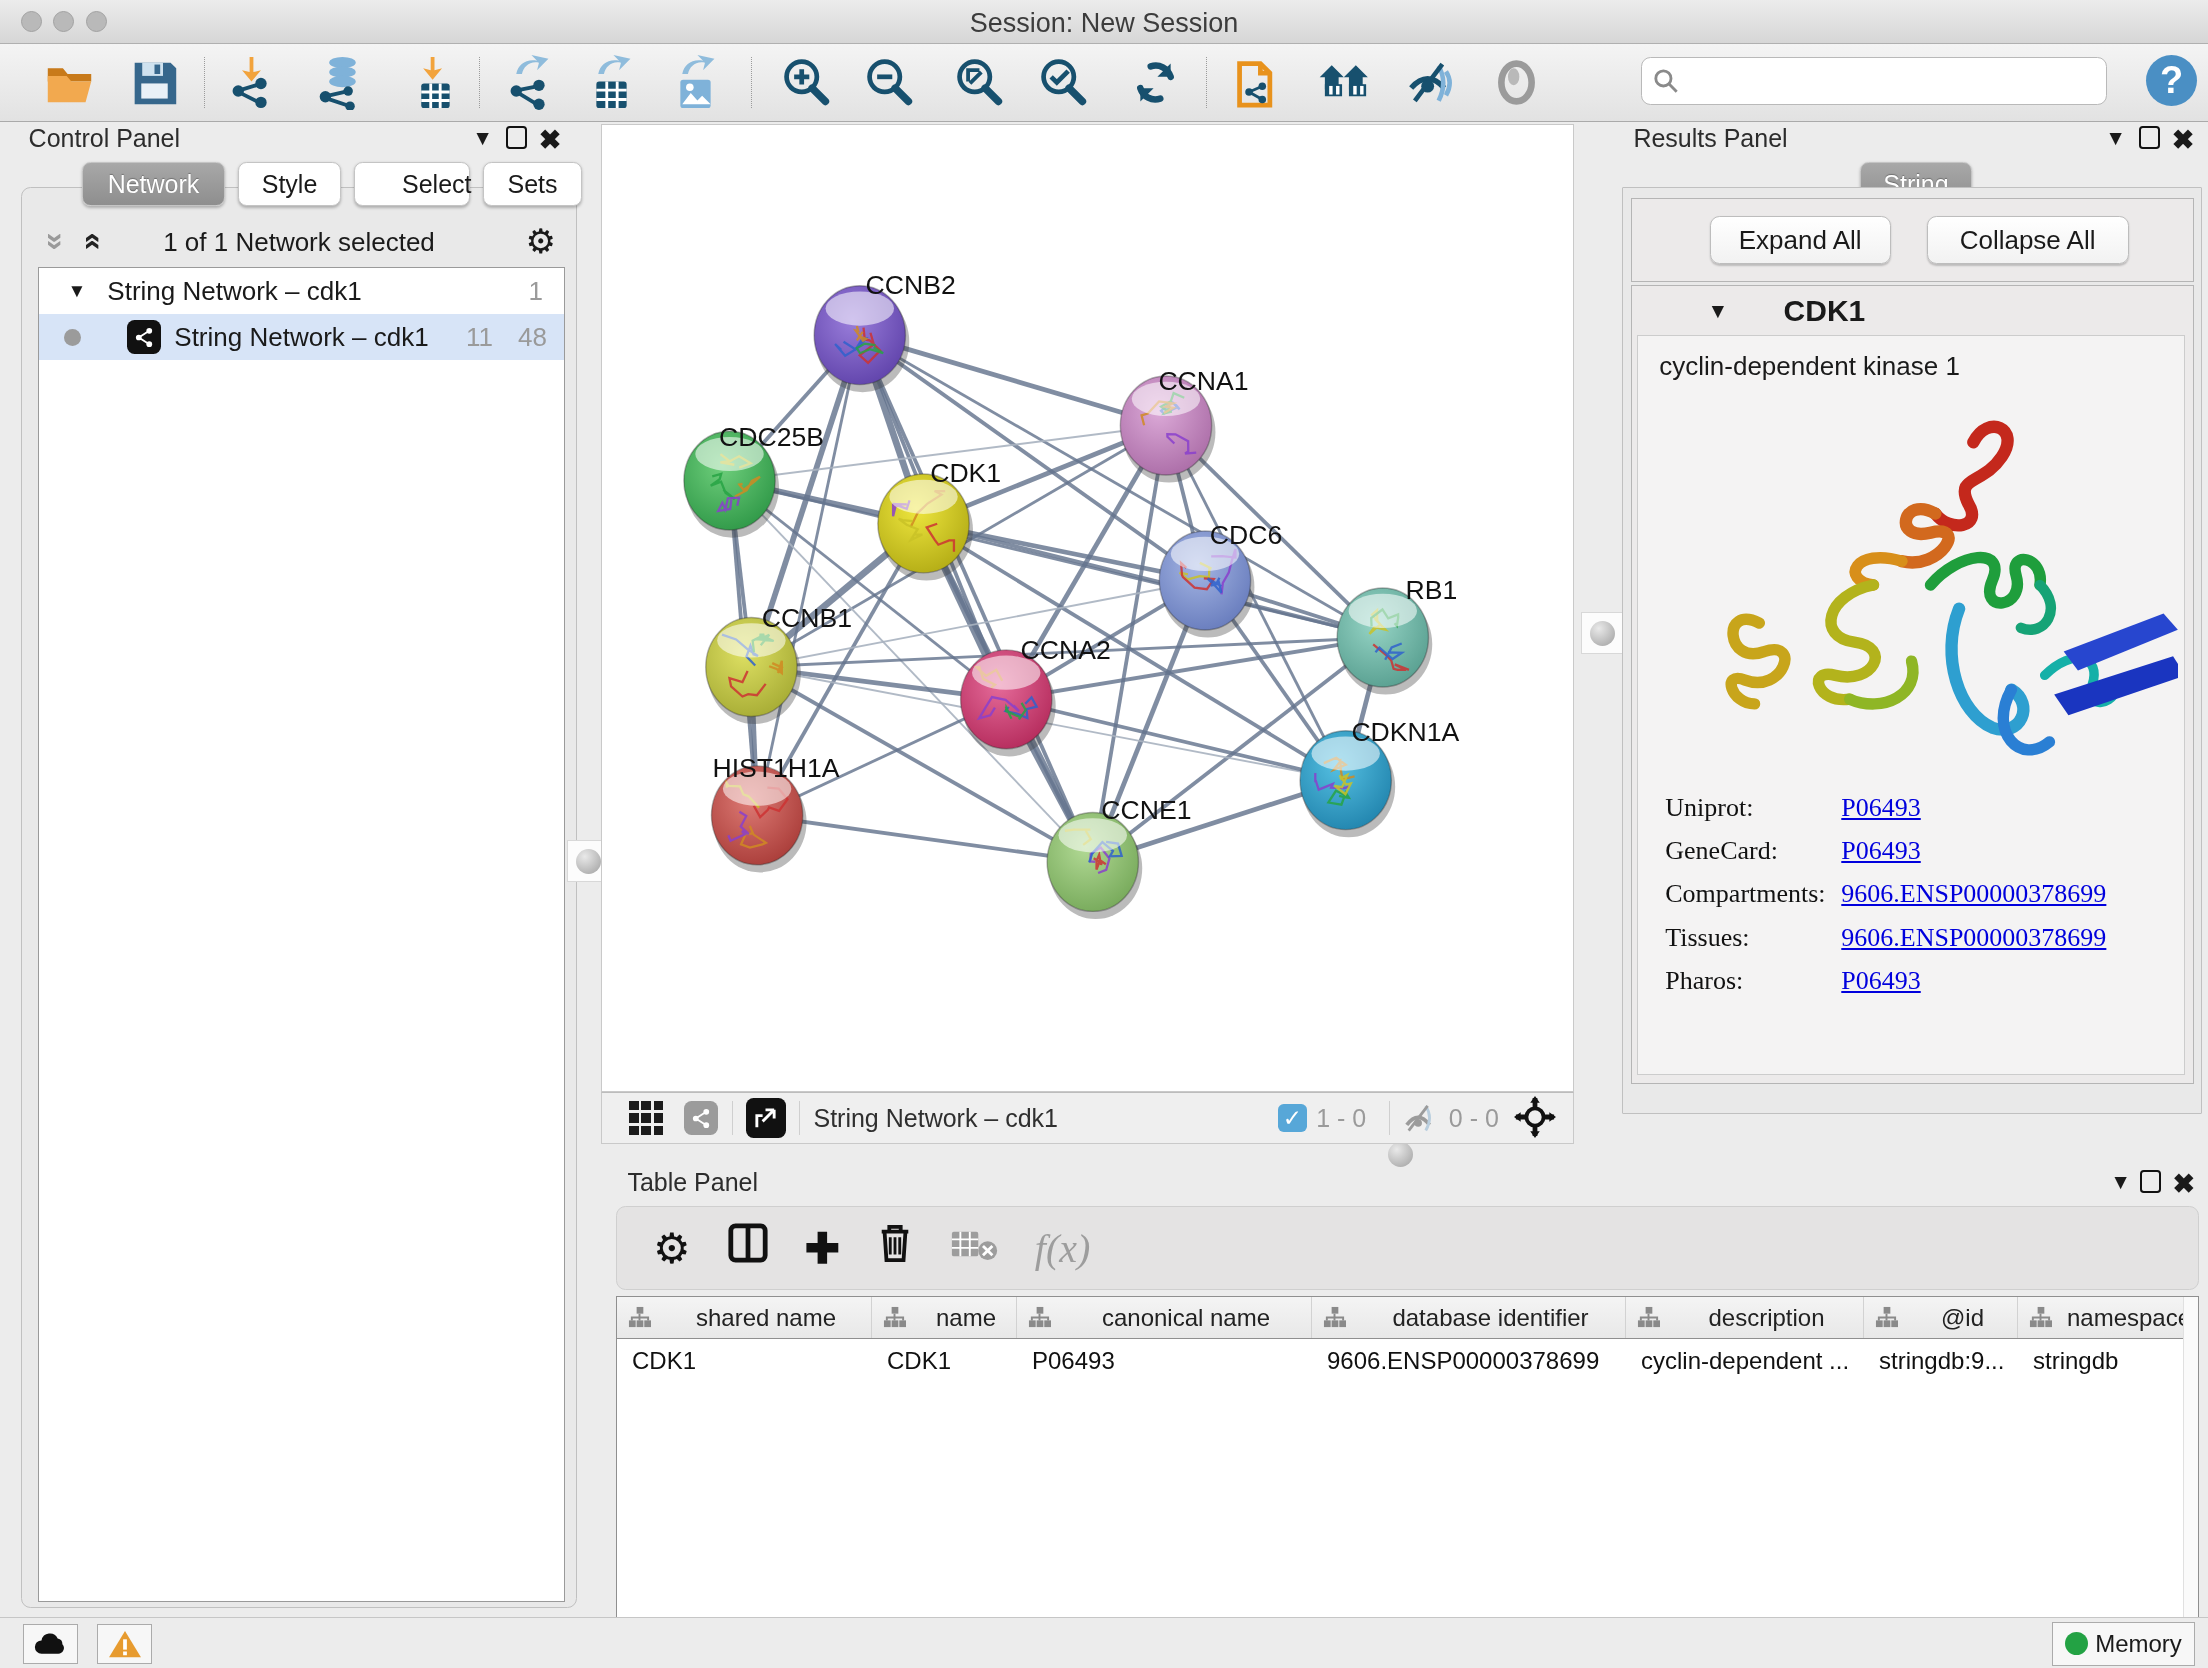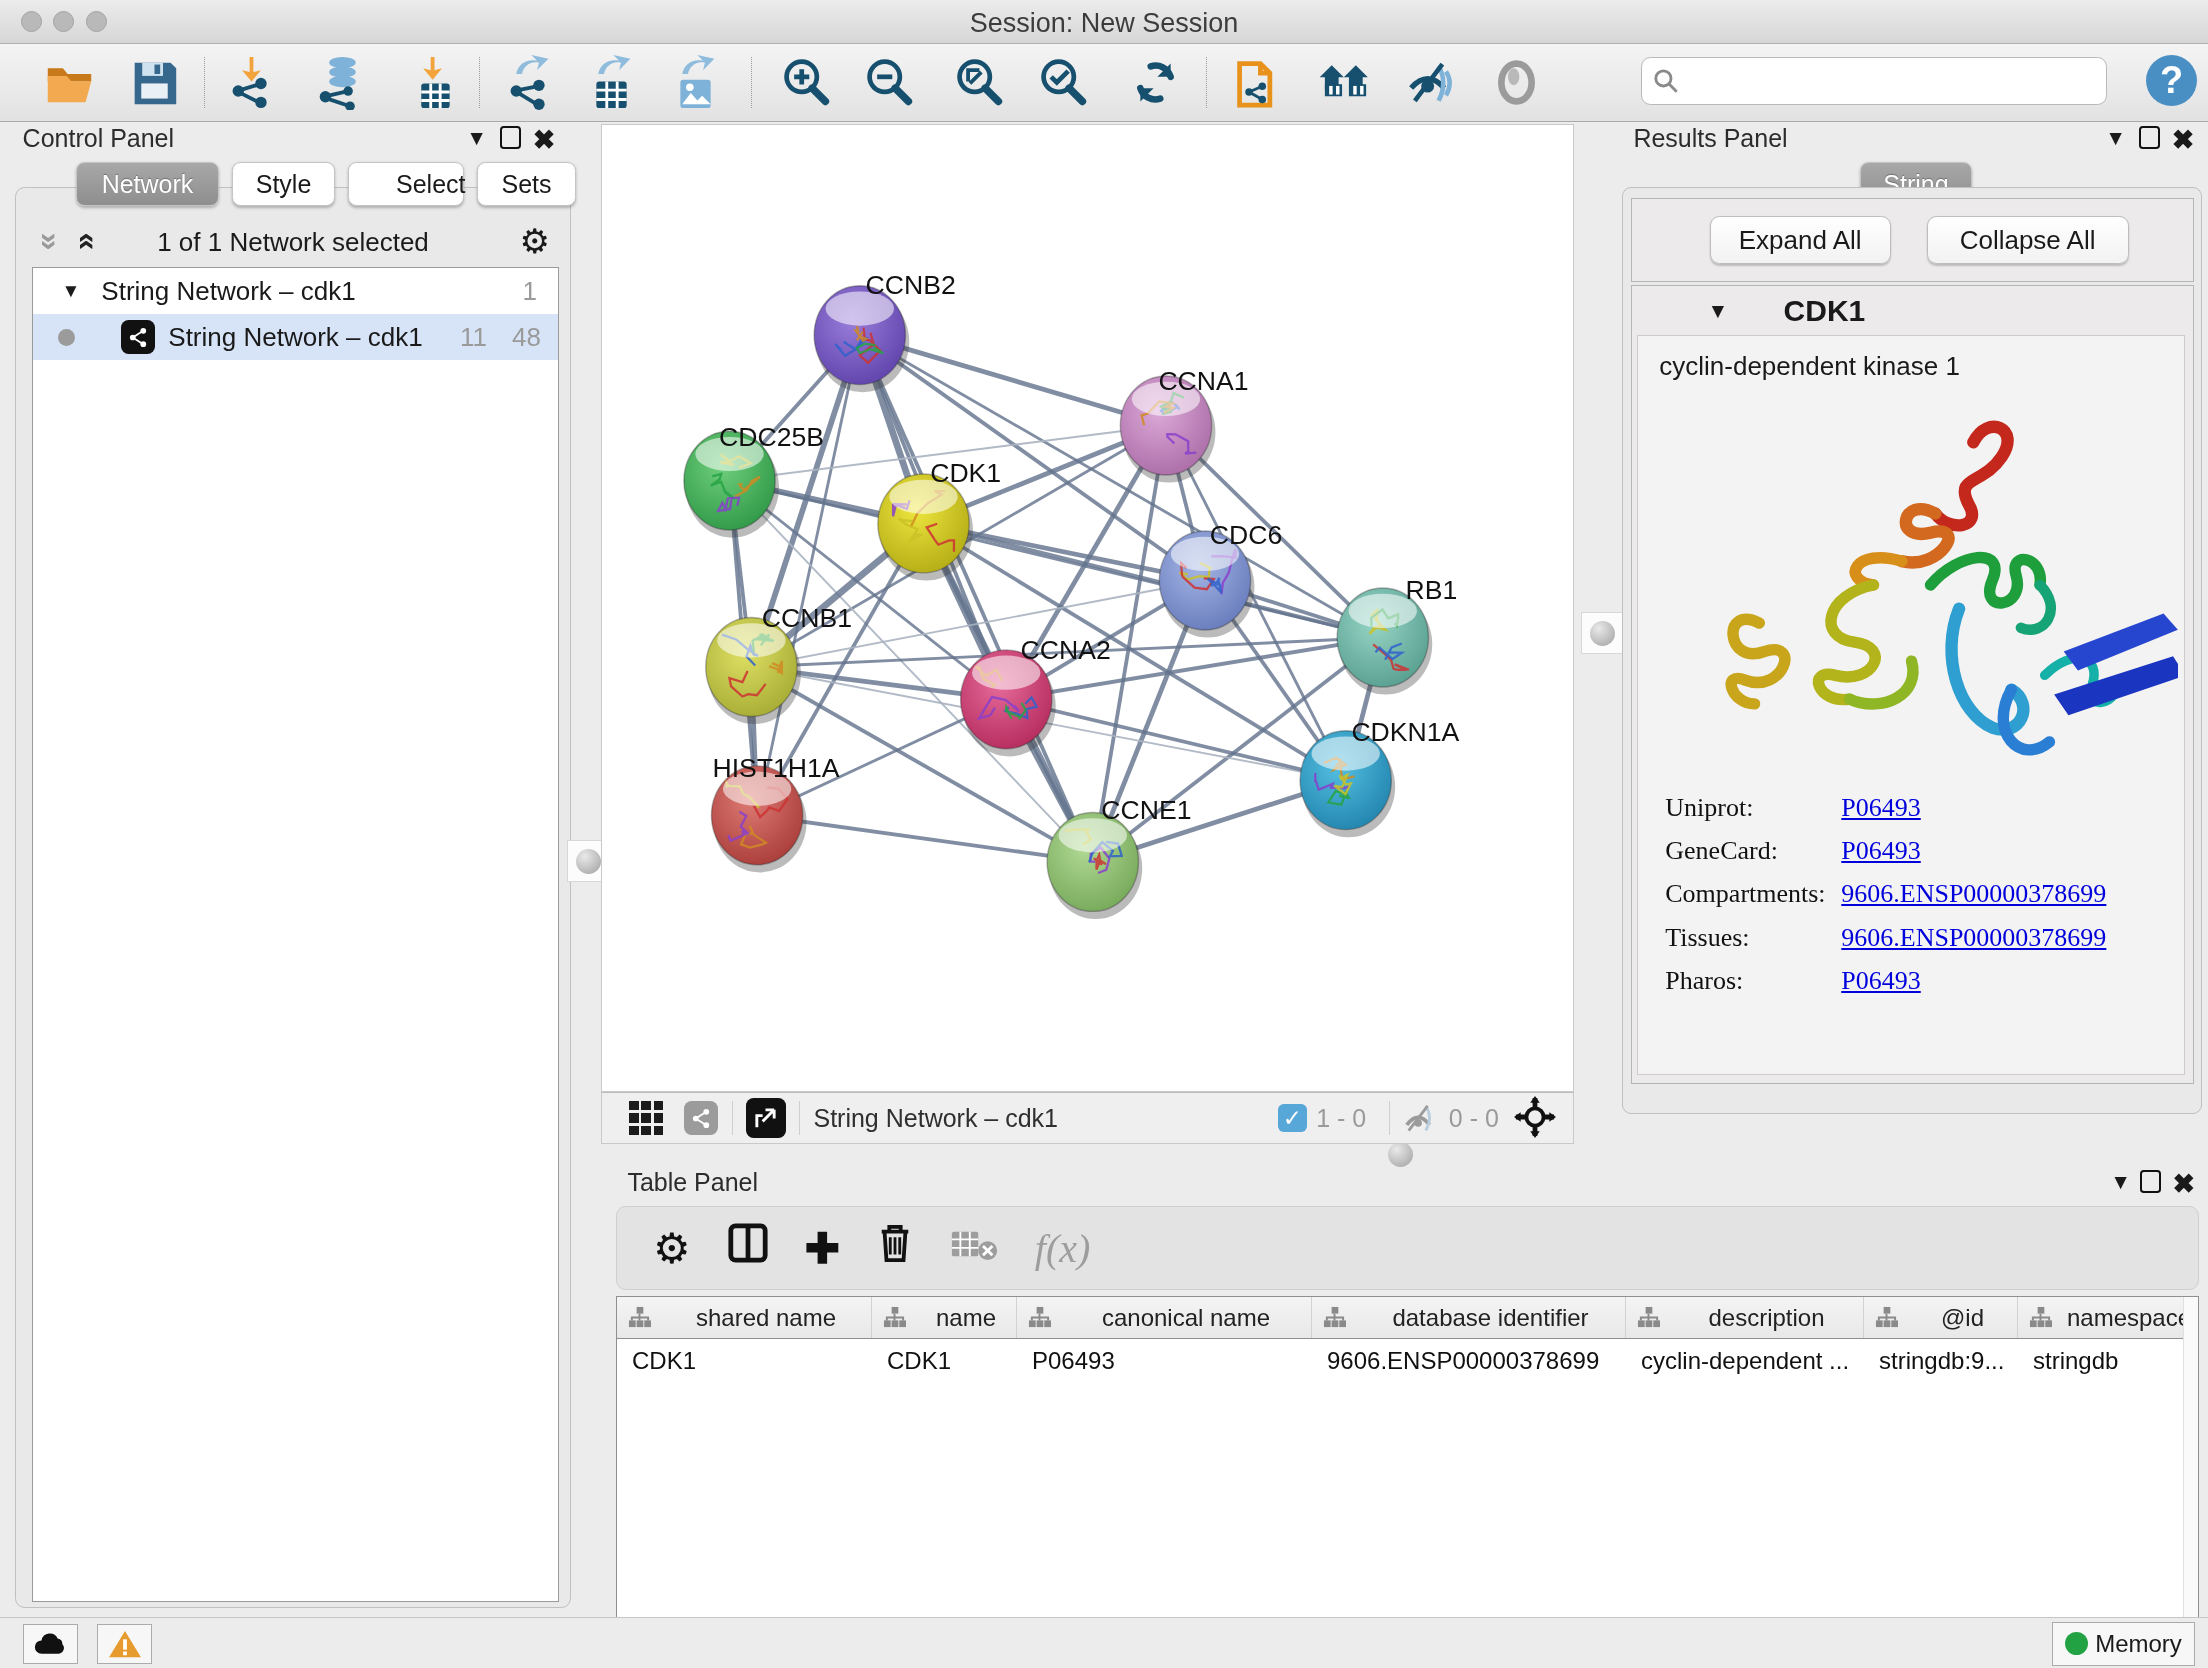--- a/index.html
+++ b/index.html
@@ -22,21 +22,21 @@
     border:1.9px solid #b9b9b9; border-radius:9.5px; display:flex; align-items:center; padding-left:9.5px; }
   .searchbox input { border:none; outline:none; font-size:23px; width:409px; background:transparent; }
   .helpbtn { position:absolute; left:2146px; top:11.4px; width:51px; height:51px; border-radius:50%;
     background:#4a8fc4; color:#fff; font-size:38px; font-weight:bold; text-align:center; line-height:51px; }
 
   
   .panel-title { font-size:25px; color:#2c2c2c; }
   .sq { display:inline-block; width:21px; height:23px; border:2.9px solid #111; border-radius:3.8px; }
 
   
-  .control-panel { position:absolute; left:15px; top:124px; width:548px; height:1484px; }
+  .control-panel { position:absolute; left:21px; top:124px; width:548px; height:1484px; }
   .tabbar-tab { position:absolute; height:44px; border-radius:8.6px 8.6px 8.6px 8.6px; background:#ffffff;
     border:1px solid #c4c4c4; box-shadow:0 1.9px 2.9px rgba(0,0,0,.25); text-align:center; font-size:25px; line-height:42px; }
   .tab-selected { background:linear-gradient(#a8a8a8,#8e8e8e); color:#fff; text-shadow:0 -1px 1px rgba(0,0,0,.3); }
   .cp-body { position:absolute; left:0; top:63px; width:556px; height:1421px; background:#e9e9e9;
     border:1px solid #c0c0c0; border-radius:9.5px; }
   .cp-row { position:absolute; left:0; top:95px; width:556px; height:48px; }
   .chev { font-size:32px; font-weight:bold; display:inline-block; transform:rotate(90deg); }
   .tree-box { position:absolute; left:17px; top:143px; width:527px; height:1335px; background:#ffffff; border:1.9px solid #9a9a9a; }
   .tree-row { position:relative; width:100%; height:46px; display:flex; align-items:center; font-size:26px; }
   .tree-row.selected { background:#d7e4f7; }
@@ -54,21 +54,21 @@
   .ns-sep { width:0; height:34px; border-left:1.9px solid #cfcfcf; margin:0 13.3px; }
   .grid-ico { display:grid; grid-template-columns:repeat(3,9.5px); grid-gap:2.9px; }
   .grid-ico span { width:9.5px; height:9.5px; background:#1c1c1c; }
   .net-title { font-size:25px; color:#2f2f2f; }
   .cbox { width:28.5px; height:28.5px; background:#57a7d8; border-radius:5.7px; color:#fff; font-size:23px; text-align:center; line-height:28.5px; }
   .cnt { font-size:25px; color:#9a9a9a; margin:0 9.5px; }
 
   
   .results-panel { position:absolute; left:1622px; top:124px; width:580px; height:997px; }
   .rp-body { position:absolute; left:0px; top:63px; width:580px; height:927px; background:#e9e9e9;
-    border:1px solid #c0c0c0; border-radius:9px; }
+    border:1px solid #c0c0c0; border-radius:1px; }
   .rp-inner1 { position:absolute; left:7.6px; top:9.5px; width:563px; height:84px; border:1.9px solid #b5b5b5; background:#eceaea; }
   .rp-btn { position:absolute; top:17px; height:48px; background:linear-gradient(#ffffff,#f2f2f2); border:1px solid #bdbdbd;
     border-radius:9.5px; box-shadow:0 1.9px 1.9px rgba(0,0,0,.2); font-size:26px; text-align:center; line-height:46px; }
   .rp-inner2 { position:absolute; left:7.6px; top:97px; width:563px; height:799px; border:1.9px solid #b5b5b5; background:#eceaea; }
   .rp-sec-head { position:absolute; left:0; top:7.6px; width:100%; height:40px; }
   .rp-white { position:absolute; left:5.7px; top:49px; width:548px; height:740px; background:#f4f3f3; border:1.9px solid #cccccc; }
   .serif { font-family:"Liberation Serif", serif; }
   .xl-row { display:flex; font-size:26px; margin:13.3px 0 0 27px; }
   .xl-label { width:176px; color:#111; }
   .xl-link { color:#0000dd; text-decoration:underline; }

